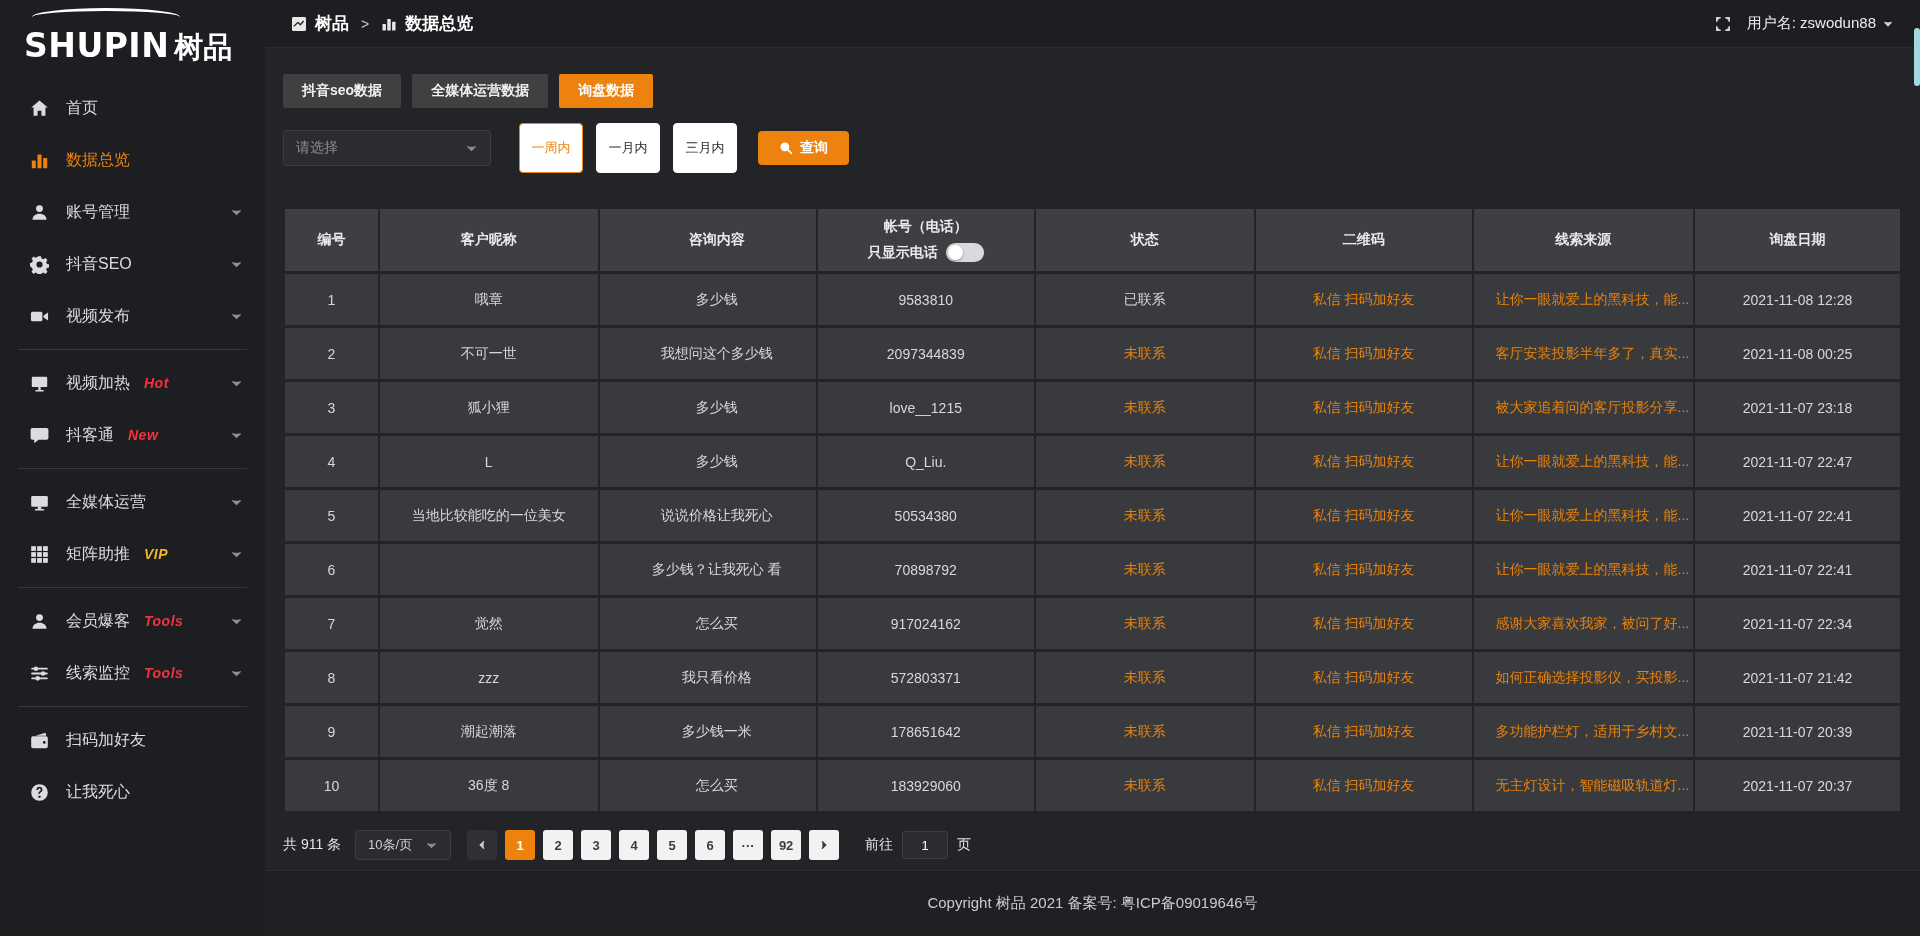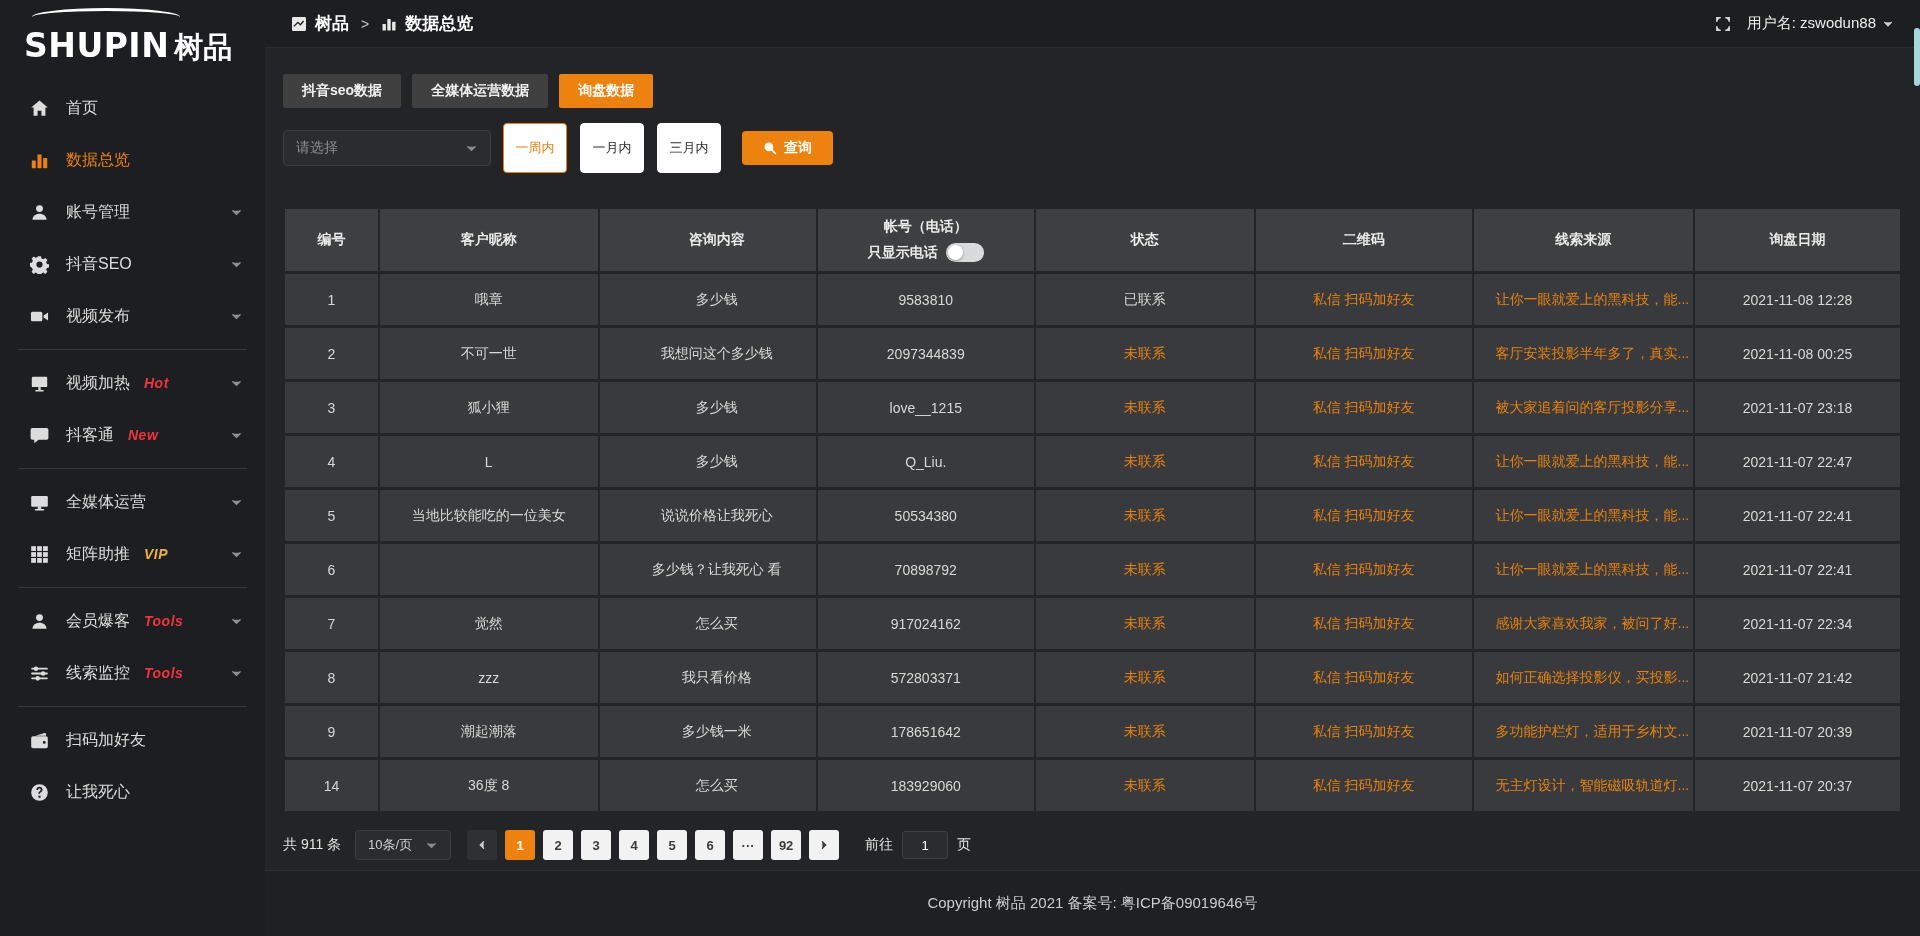--- a/index.html
+++ b/index.html
@@ -48,21 +48,21 @@
   .tab { height:34px; padding:0 19px; background:#404040; color:#f2f2f2; font-size:14px; font-weight:bold;
          border:none; border-radius:2px; margin-right:11px; cursor:pointer;
          font-family:"Liberation Sans","DejaVu Sans",sans-serif; }
   .tab.active { background:#ed820e; color:#fff; }
 
   
   .filterbar { display:flex; align-items:center; margin-top:15px; }
   .select { height:36px; background:#2b2c30; border:1px solid #3d3e43; border-radius:4px;
             display:flex; align-items:center; justify-content:space-between;
             padding:0 12px; color:#8a8b90; font-size:14px; cursor:pointer; }
-  .filter-select { width:208px; margin-right:12px; }
+  .filter-select { width:208px; margin-right:28px; }
   .sel-chev { width:13px; height:13px; color:#8a8b90; }
   .range-btn { height:50px; min-width:64px; background:#fff; border:1px solid #fff; border-radius:4px;
                color:#2c2c2c; font-size:13px; margin-right:13px; cursor:pointer; font-weight:500;
                font-family:"Liberation Sans","DejaVu Sans",sans-serif; }
   .range-btn.active { color:#ed820e; border-color:#ed820e; }
   .query-btn { height:34px; padding:0 21px; background:#ed820e; border:none; border-radius:4px;
                color:#fff; font-size:14px; font-weight:bold; display:flex; align-items:center; gap:7px;
                margin-left:8px; cursor:pointer; font-family:"Liberation Sans","DejaVu Sans",sans-serif; }
   .search-ic { width:14px; height:14px; color:#fff; }
 
@@ -478,21 +478,21 @@
               <td class="">9</td>
               <td class="">潮起潮落</td>
               <td class="">多少钱一米</td>
               <td class="">178651642</td>
               <td class="cell-orange">未联系</td>
               <td class="cell-link">私信 扫码加好友</td>
               <td class="cell-link">多功能护栏灯，适用于乡村文...</td>
               <td class="">2021-11-07 20:39</td>
             </tr>
             <tr>
-              <td class="">14</td>
+              <td class="">10</td>
               <td class="">36度 8</td>
               <td class="">怎么买</td>
               <td class="">183929060</td>
               <td class="cell-orange">未联系</td>
               <td class="cell-link">私信 扫码加好友</td>
               <td class="cell-link">无主灯设计，智能磁吸轨道灯...</td>
               <td class="">2021-11-07 20:37</td>
             </tr>
           </tbody>
       </table>

